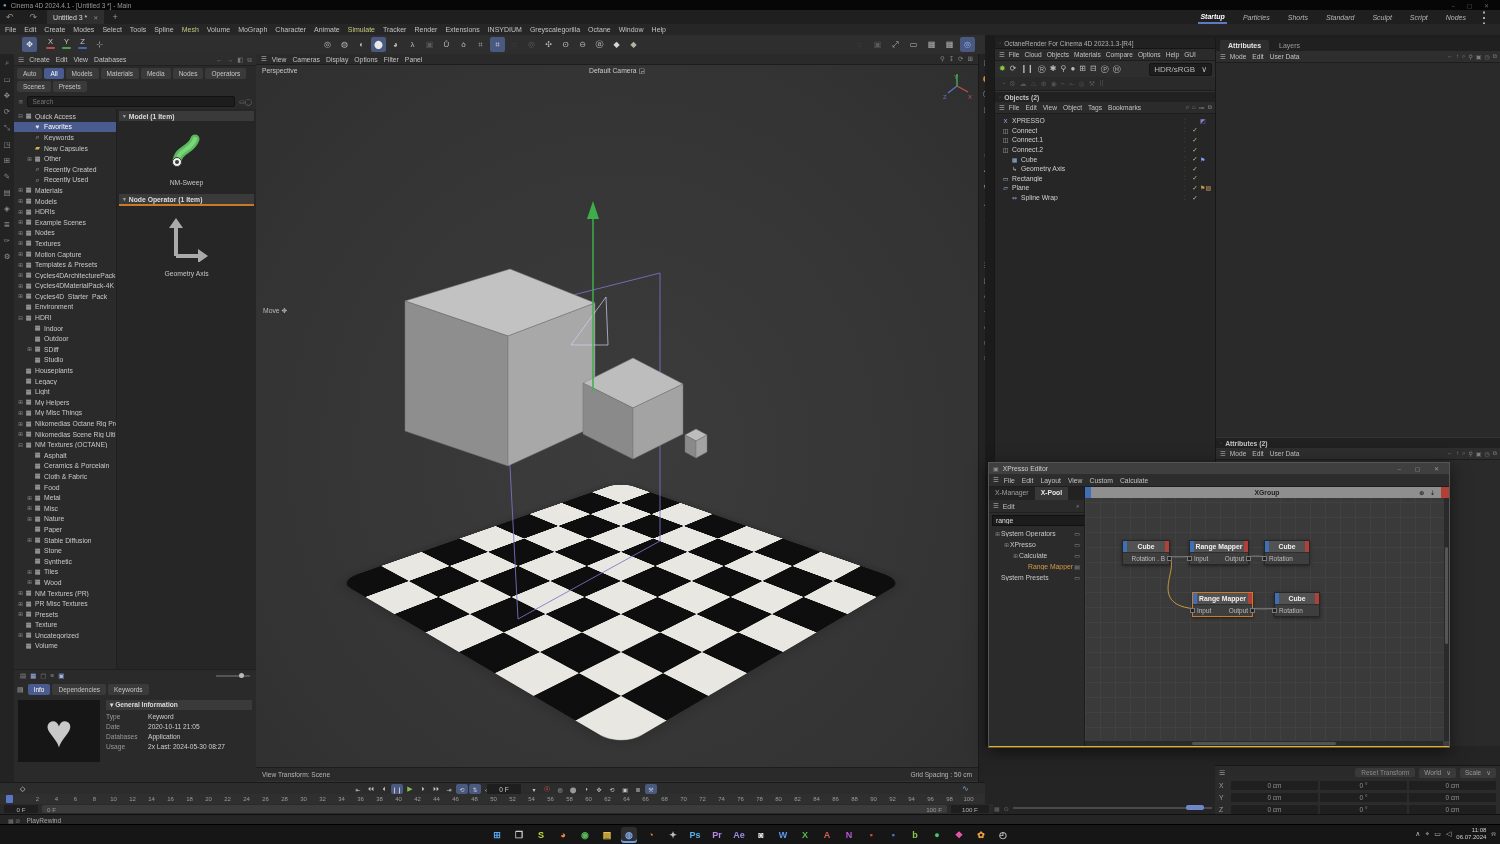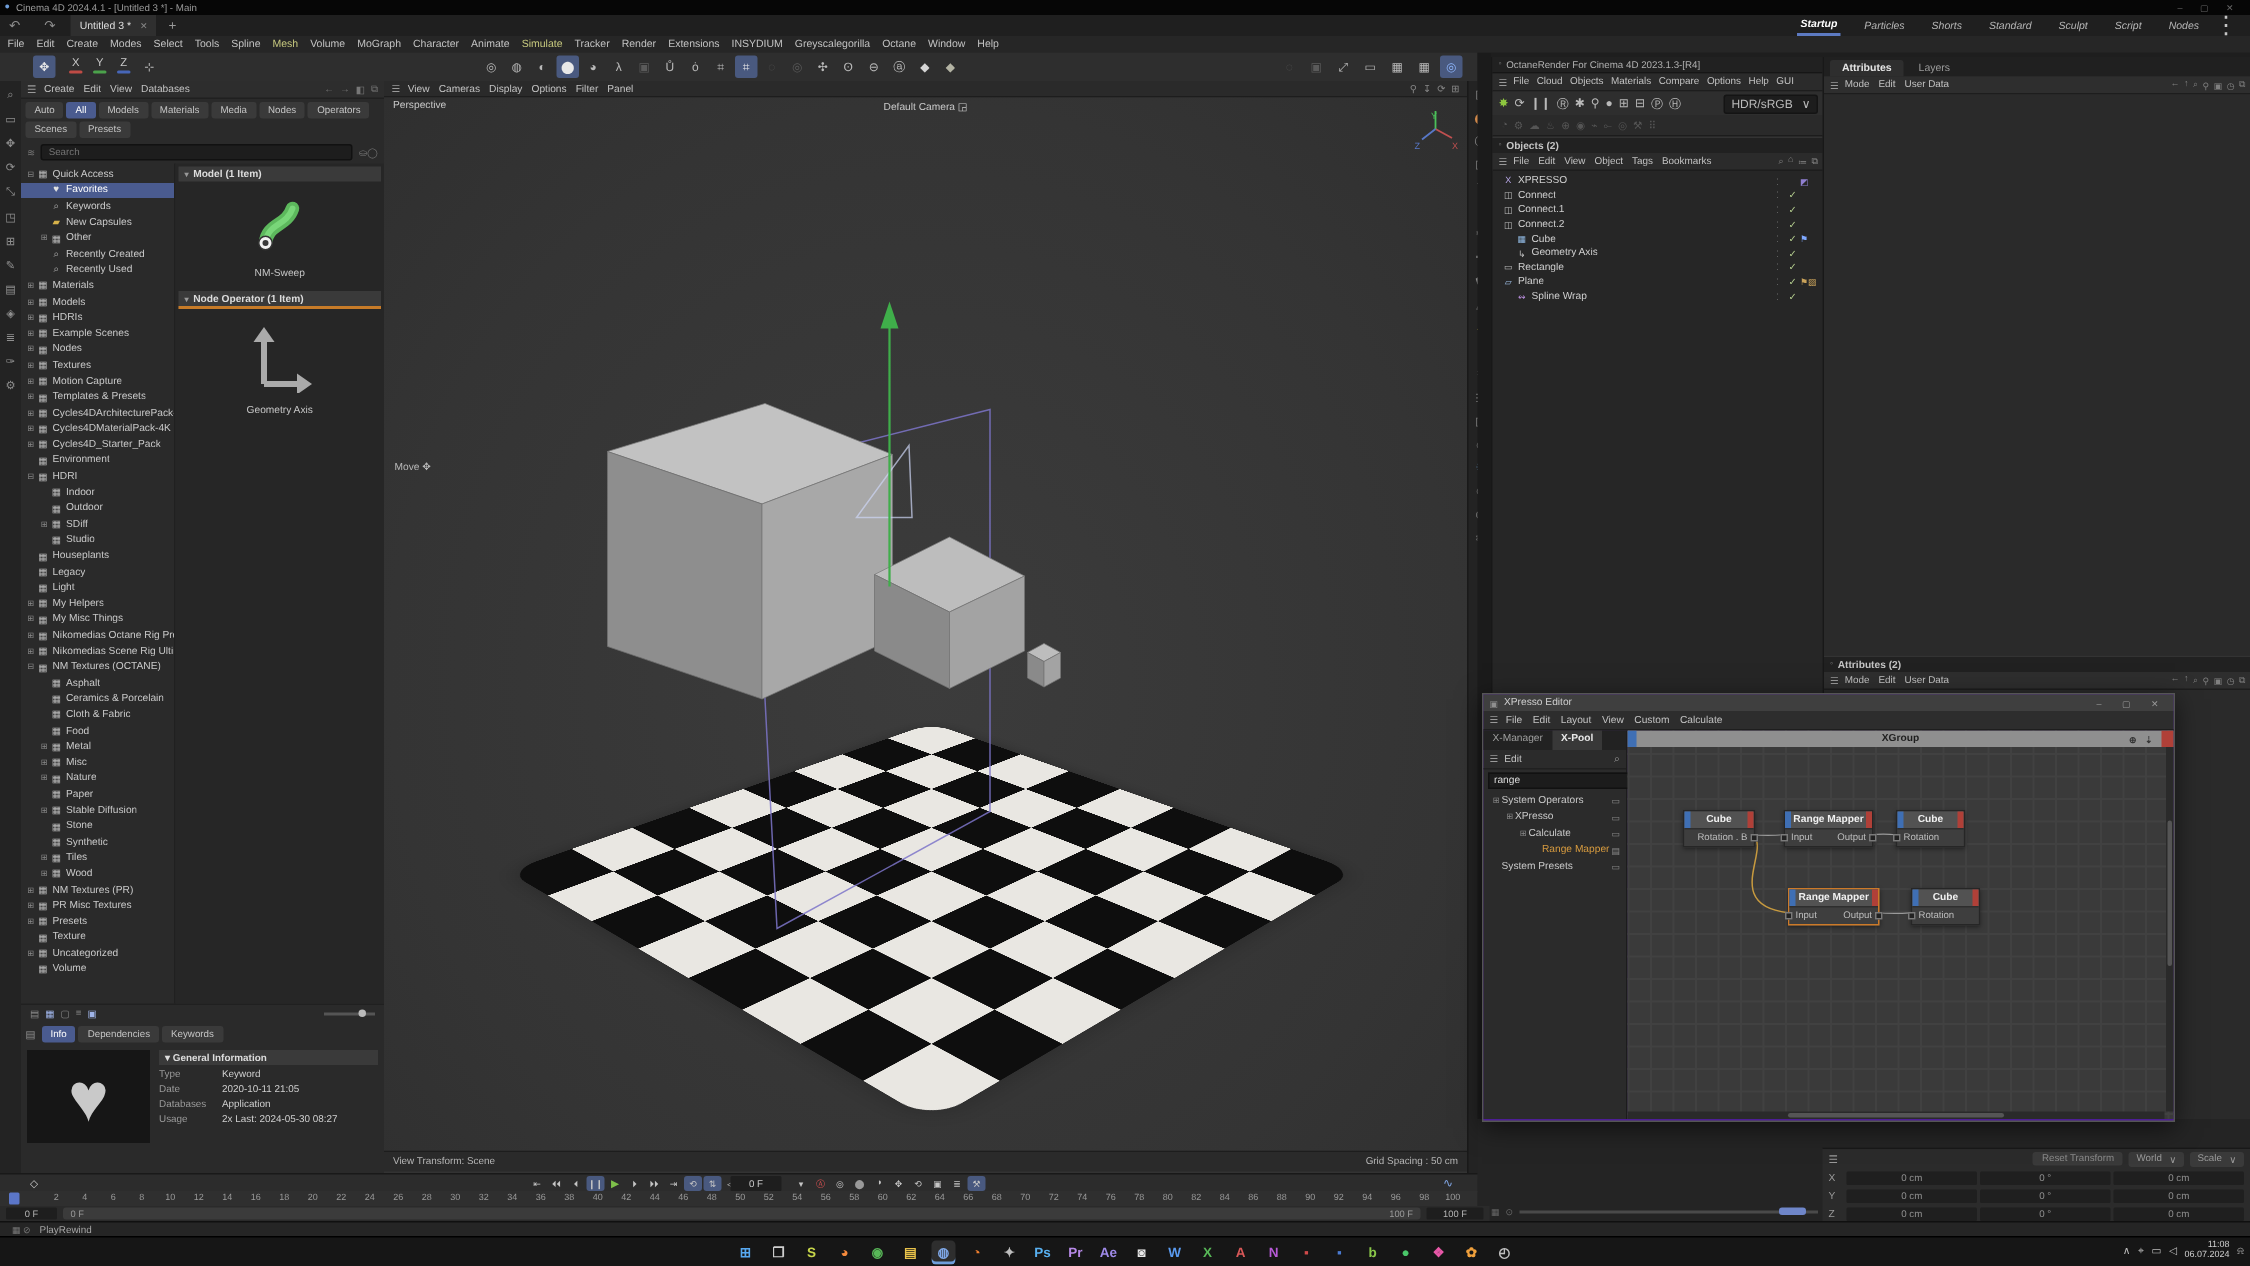--- a/index.html
+++ b/index.html
@@ -120,21 +120,21 @@
   .attrmenu .ricons{margin-left:auto;display:flex;gap:3px;color:#808080;font-size:6px;}
   .coords{left:1215px;top:765px;width:285px;height:49px;background:#2b2b2b;border-top:1px solid #181818;}
   .coords .chrow{display:flex;align-items:center;height:13px;padding:0 4px;gap:4px;}
   .coords .burger{color:#999;font-size:7px;}
   .coords .cbtn{margin-left:auto;background:#3a3a3a;border-radius:2px;color:#8a8a8a;font-size:6.5px;padding:1px 6px;}
   .coords .cdd{background:#3a3a3a;border-radius:2px;color:#9a9a9a;font-size:6.5px;padding:1px 5px;display:flex;gap:5px;}
   .coords .crow{display:flex;align-items:center;height:12px;gap:2px;padding:0 4px;}
   .coords .cax{width:10px;font-size:6.8px;color:#9a9a9a;}
   .coords .cfield{flex:1;background:#1f1f1f;border-radius:1px;height:9px;font-size:6.5px;color:#909090;display:flex;align-items:center;justify-content:center;}
   
-  .xwin{left:988px;top:462px;width:460px;height:284px;background:#4c1d95;border:1px solid #555;box-shadow:0 4px 16px rgba(0,0,0,.55);z-index:10;}
+  .xwin{left:988px;top:462px;width:460px;height:284px;background:#eab308;border:1px solid #555;box-shadow:0 4px 16px rgba(0,0,0,.55);z-index:10;}
   .xtitle{height:11px;background:#3f3f3f;display:flex;align-items:center;font-size:6.8px;color:#cfcfcf;padding:0 4px;gap:4px;}
   .xtitle .winbtns{margin-left:auto;color:#999;font-size:6px;letter-spacing:6px;}
   .xmenu{height:12px;background:#2d2d2d;display:flex;align-items:center;padding:0 4px;border-bottom:1px solid #1e1e1e;}
   .xmenu .mi{font-size:6.8px;color:#c2c2c2;margin-right:7px;}
   .xbody{display:flex;height:259px;}
   .xpool{width:95px;background:#2b2b2b;border-right:1px solid #1c1c1c;display:flex;flex-direction:column;}
   .xtabs{display:flex;height:13px;background:#222;}
   .xtab{font-size:6.8px;color:#9f9f9f;padding:2px 6px;}
   .xtab.active{background:#383838;color:#e8e8e8;font-weight:bold;}
   .xeditrow{height:12px;display:flex;align-items:center;padding:0 4px;border-bottom:1px solid #202020;}

